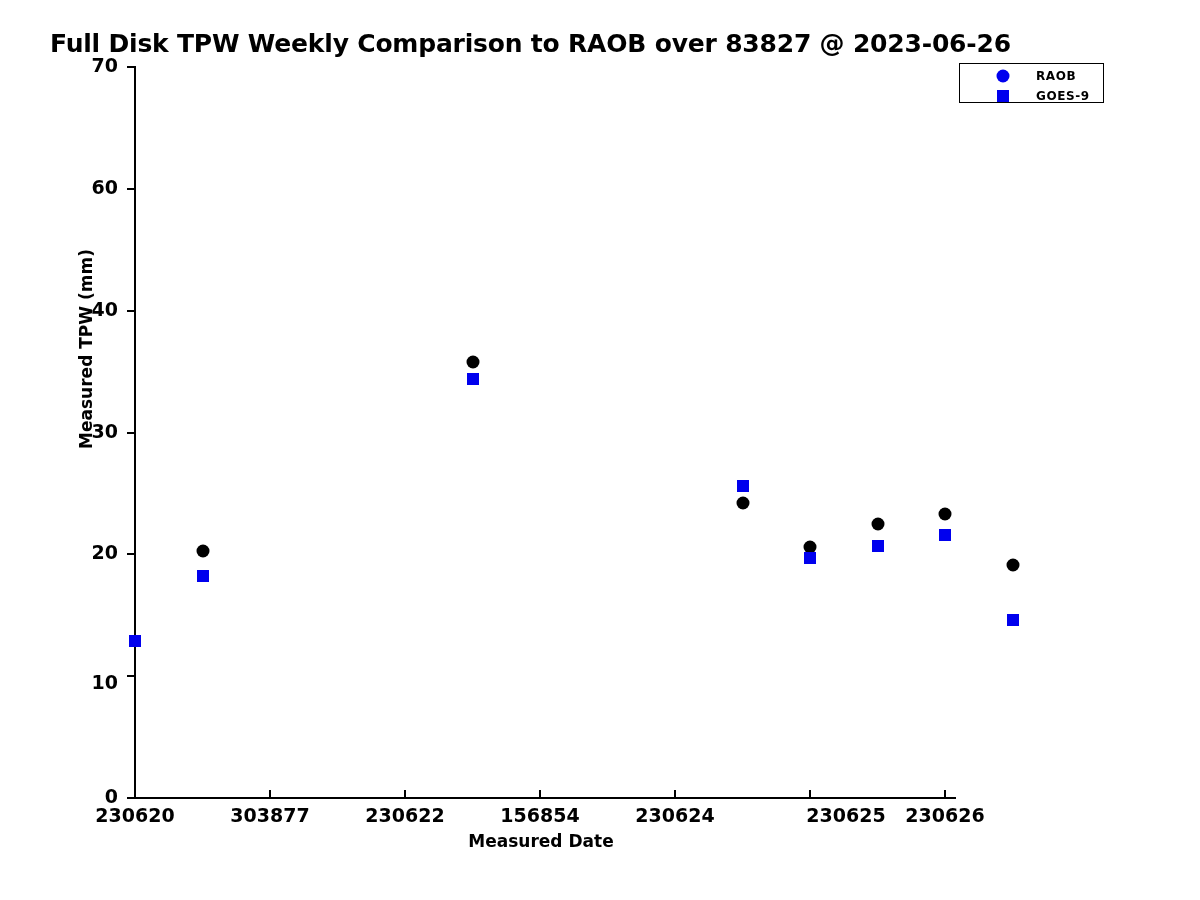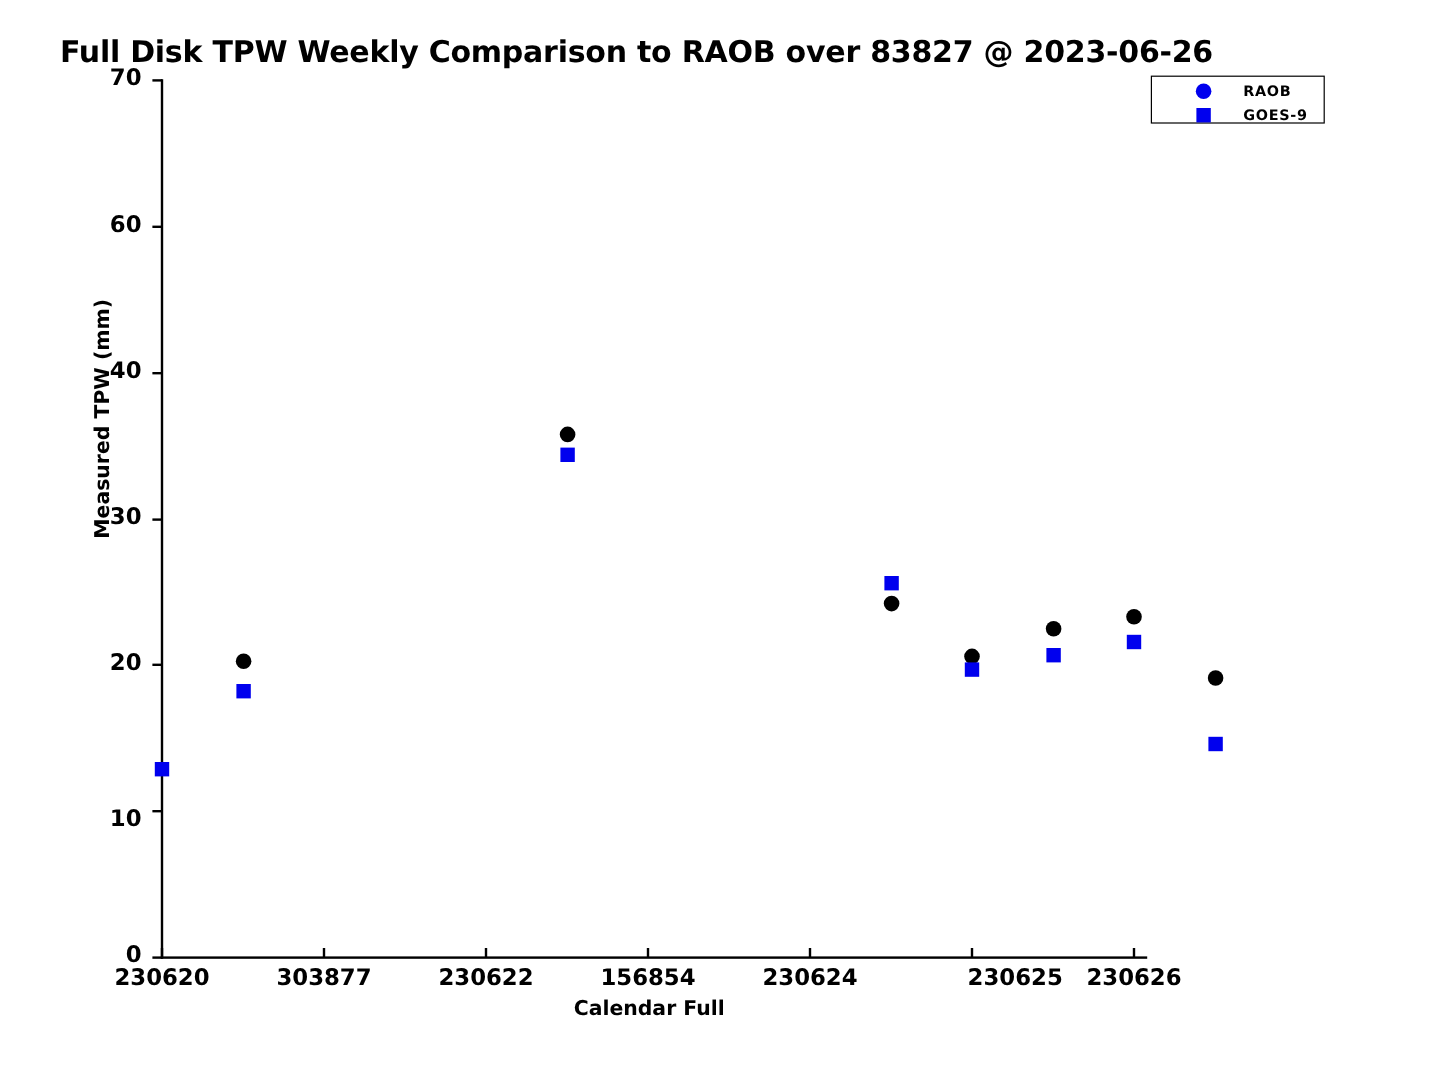--- a/index.html
+++ b/index.html
@@ -222,21 +222,21 @@
       <div class="xtick-label" style="left: 135px;">230620</div>
       <div class="xtick-label" style="left: 270px;">303877</div>
       <div class="xtick-label" style="left: 405px;">230622</div>
       <div class="xtick-label" style="left: 540px;">156854</div>
       <div class="xtick-label" style="left: 675px;">230624</div>
       <div class="xtick-label" style="left: 810px; margin-left: 36px;">230625</div>
       <div class="xtick-label" style="left: 945px;">230626</div>
     </div>
 
   <div id="ylabel">Measured TPW (mm)</div>
-  <div id="xlabel">Calendar Full</div>
+  <div id="xlabel">Measured Date</div>
 
   <div id="plot-area">
       <div class="pt pt-circle" title="RAOB 230620.5: 20.3 mm" style="left: 67.5px; top: 483.678px; background: rgb(0, 0, 0);"></div>
       <div class="pt pt-circle" title="RAOB 230622.5: 35.8 mm" style="left: 337.5px; top: 294.837px; background: rgb(0, 0, 0);"></div>
       <div class="pt pt-circle" title="RAOB 230624.5: 24.2 mm" style="left: 607.5px; top: 436.163px; background: rgb(0, 0, 0);"></div>
       <div class="pt pt-circle" title="RAOB 230625: 20.6 mm" style="left: 675px; top: 480.023px; background: rgb(0, 0, 0);"></div>
       <div class="pt pt-circle" title="RAOB 230625.5: 22.5 mm" style="left: 742.5px; top: 456.875px; background: rgb(0, 0, 0);"></div>
       <div class="pt pt-circle" title="RAOB 230626: 23.3 mm" style="left: 810px; top: 447.128px; background: rgb(0, 0, 0);"></div>
       <div class="pt pt-circle" title="RAOB 230626.5: 19.1 mm" style="left: 877.5px; top: 498.298px; background: rgb(0, 0, 0);"></div>
       <div class="pt pt-square" title="GOES-16 230620: 12.9 mm" style="left: 0px; top: 573.835px; background: rgb(0, 0, 238);"></div>

